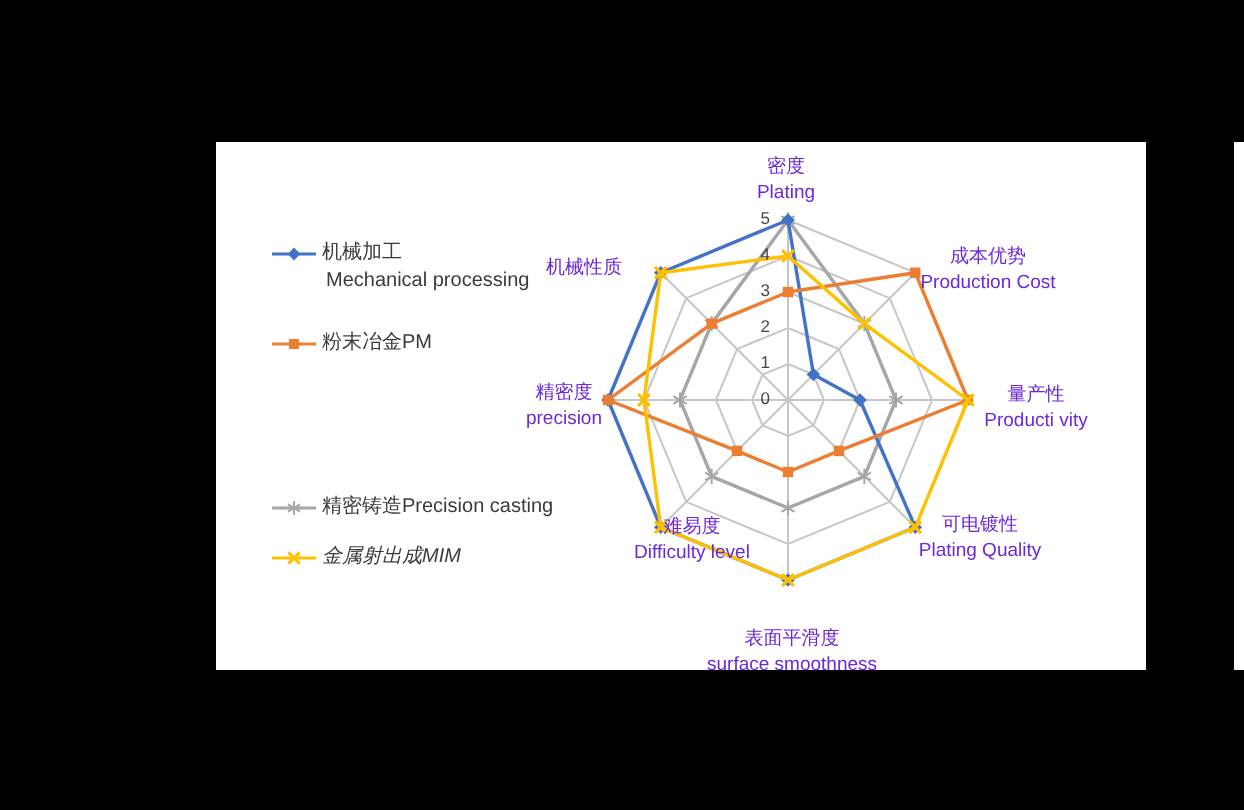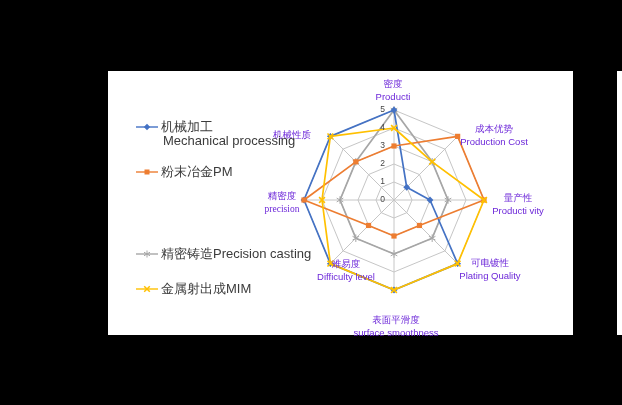--- a/index.html
+++ b/index.html
@@ -7,21 +7,21 @@
         font-family:"Liberation Sans",sans-serif;}
   .panel{position:absolute;left:108px;top:71px;width:465px;height:264px;background:#fff;}
   .sliver{position:absolute;left:617px;top:71px;width:5px;height:264px;background:#fff;}
   .radar-svg{position:absolute;left:0;top:0;}
   .axis-label{position:absolute;transform:translate(-50%,-50%);text-align:center;
               color:#6d28d9;white-space:nowrap;line-height:13px;}
   .axis-label .zh{font-size:9.5px;display:block;}
   .axis-label .en{font-size:9.5px;display:block;}
   .tick{position:absolute;width:20px;text-align:right;font-size:8.5px;color:#464646;line-height:11px;}
   .legend{position:absolute;left:0;top:0;width:100%;height:100%;}
-  .legend-item{position:absolute;left:28px;color:#3b3b3b;font-size:13px;line-height:12px;white-space:nowrap;text-align:center;}
+  .legend-item{position:absolute;left:28px;color:#3b3b3b;font-size:10px;line-height:12px;white-space:nowrap;text-align:center;}
   .legend-row{display:flex;align-items:center;}
   .lg-marker{display:inline-block;width:22px;height:10px;margin-right:3px;}
   .lg-marker svg{display:block;}
   .lg-line2{margin-left:27px;margin-top:2px;}
 </style>
 </head>
 <body>
 
 <div class="page">
   <div class="panel">
@@ -82,21 +82,21 @@
         <span class="tick" style="right: 188px; top: 123px;">0</span>
         <span class="tick" style="right: 188px; top: 105px;">1</span>
         <span class="tick" style="right: 188px; top: 87px;">2</span>
         <span class="tick" style="right: 188px; top: 69px;">3</span>
         <span class="tick" style="right: 188px; top: 51px;">4</span>
         <span class="tick" style="right: 188px; top: 33px;">5</span>
       </div>
 
     <div class="axis-label" style="left:285px;top:19px;">
       <span class="zh">密度</span>
-      <span class="en">Producti</span>
+      <span class="en">Plating</span>
     </div>
     <div class="axis-label" style="left:386px;top:64px;">
       <span class="zh">成本优势</span>
       <span class="en">Production Cost</span>
     </div>
     <div class="axis-label" style="left:410px;top:133px;">
       <span class="zh">量产性</span>
       <span class="en">Producti vity</span>
     </div>
     <div class="axis-label" style="left:382px;top:198px;">
@@ -104,21 +104,21 @@
       <span class="en">Plating Quality</span>
     </div>
     <div class="axis-label" style="left:288px;top:239px;margin-top:16px;">
       <span class="zh">表面平滑度</span>
       <span class="en">surface smoothness</span>
     </div>
     <div class="axis-label" style="left:198px;top:199px;margin-left:40px;">
       <span class="zh">难易度</span>
       <span class="en">Difficulty level</span>
     </div>
-    <div class="axis-label" style="left:174px;top:132px;font-family:Liberation Serif, serif;">
+    <div class="axis-label" style="left:174px;top:132px;">
       <span class="zh">精密度</span>
       <span class="en">precision</span>
     </div>
     <div class="axis-label" style="left:184px;top:63px;">
       <span class="zh">机械性质</span>
     </div>
 
     <div class="legend">
       <div class="legend-item" style="top:50px;">
         <div class="legend-row">
@@ -147,21 +147,21 @@
         <div class="legend-row">
           <span class="lg-marker">
               <svg width="22" height="10">
                 <line x1="0" y1="5" x2="22" y2="5" stroke="#A6A6A6" stroke-width="1.4"></line>
                 <path d="M11,1.5L11,8.5M8,3.2L14,6.8M8,6.8L14,3.2" stroke="#A6A6A6" stroke-width="1" fill="none"></path>
               </svg>
             </span>
           <span>精密铸造Precision casting</span>
         </div>
       </div>
-      <div class="legend-item" style="top:212px;">
+      <div class="legend-item" style="top:202px;font-style:italic;">
         <div class="legend-row">
           <span class="lg-marker">
               <svg width="22" height="10">
                 <line x1="0" y1="5" x2="22" y2="5" stroke="#FFC000" stroke-width="1.4"></line>
                 <path d="M8.2,2.2L13.8,7.8M8.2,7.8L13.8,2.2" stroke="#FFC000" stroke-width="1.5" fill="none"></path>
               </svg>
             </span>
           <span>金属射出成MIM</span>
         </div>
       </div>

